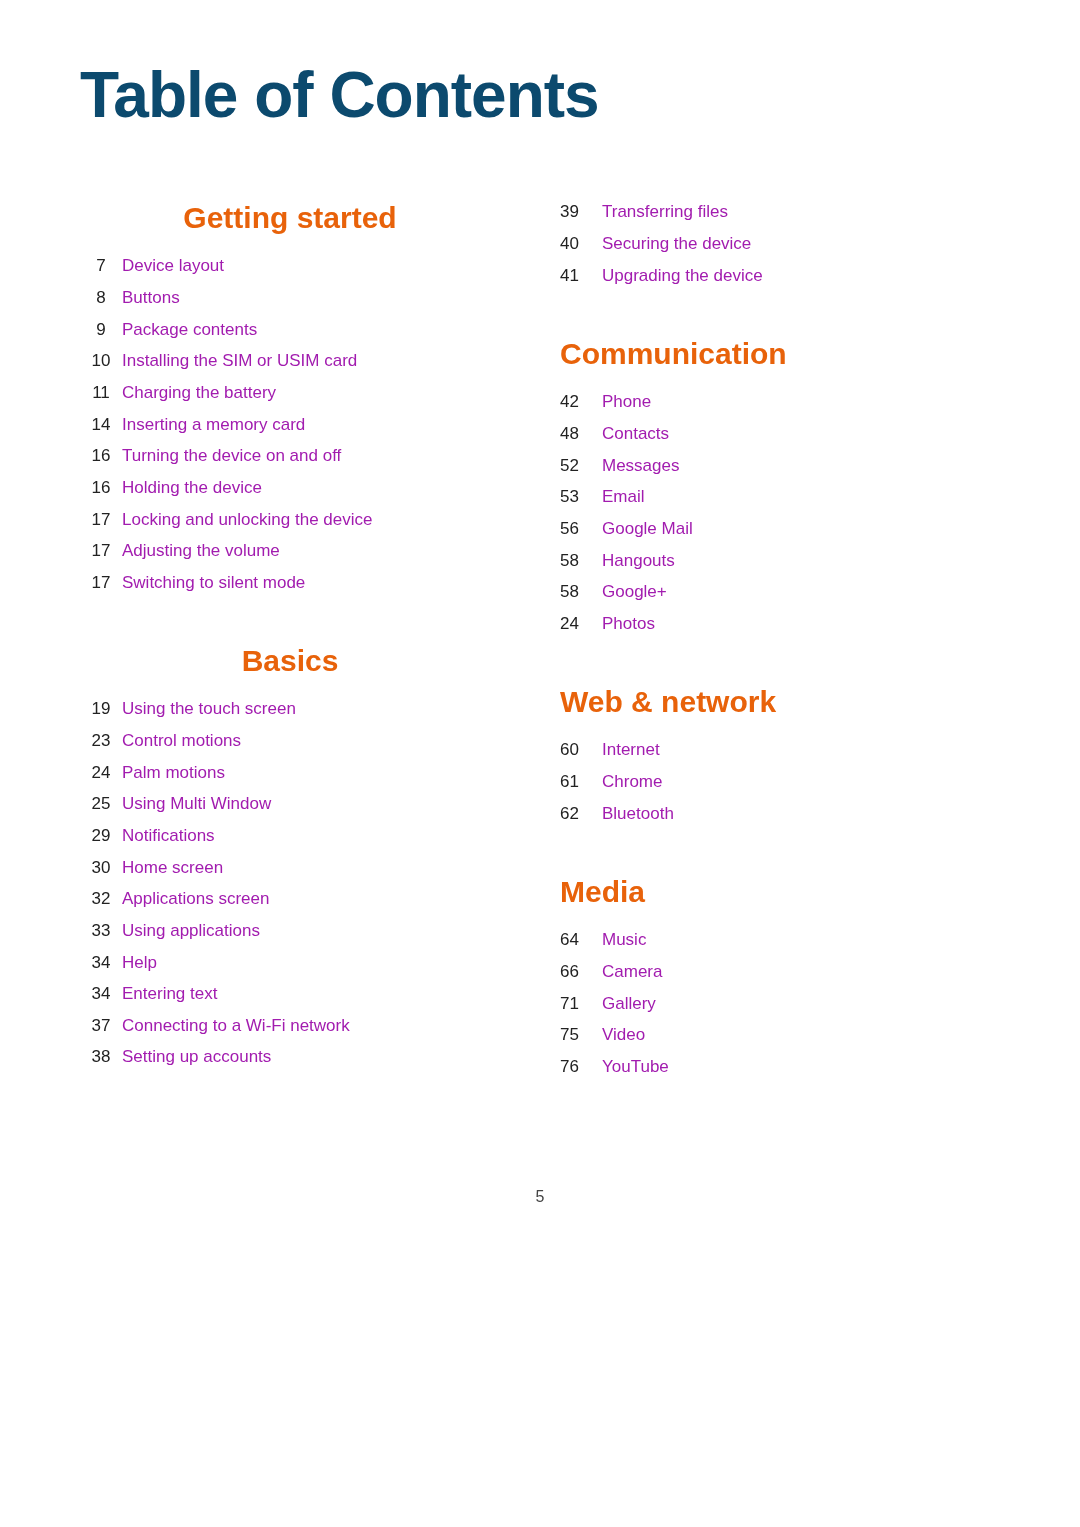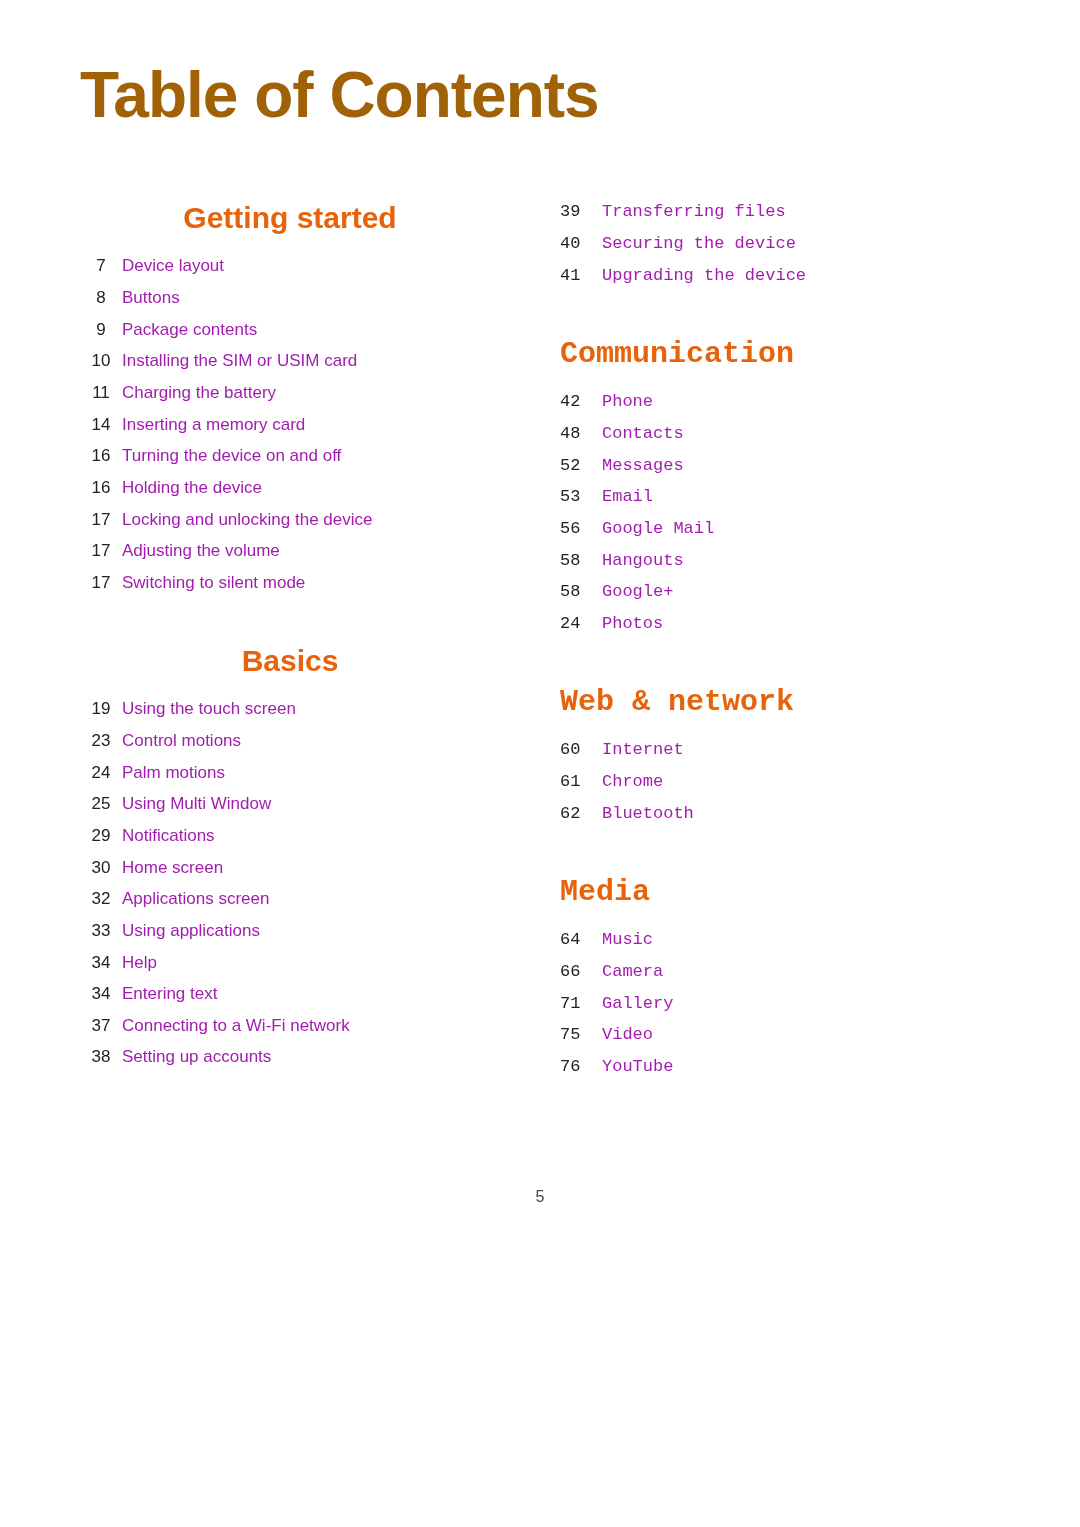--- a/index.html
+++ b/index.html
@@ -13,42 +13,41 @@
       font-family: Arial, Helvetica, sans-serif;
       width: 1080px;
       min-height: 1527px;
       padding: 60px 80px 60px 80px;
       color: #222222;
     }
 
     .page-title {
       font-size: 64px;
       font-weight: 900;
-      color: #a16207;
+      color: #0c4a6e;
       margin-bottom: 70px;
       line-height: 1.1;
       letter-spacing: -1px;
     }
 
     .two-column {
       display: flex;
       gap: 0;
       width: 100%;
     }
 
     .col-left {
       width: 50%;
       padding-right: 40px;
       text-align: center;
     }
 
     .col-right {
       width: 50%;
       padding-left: 20px;
-      font-family: Liberation Mono, monospace;
     }
 
     .section {
       margin-bottom: 48px;
     }
 
     .section-title {
       font-size: 30px;
       font-weight: 700;
       color: #e8620a;

